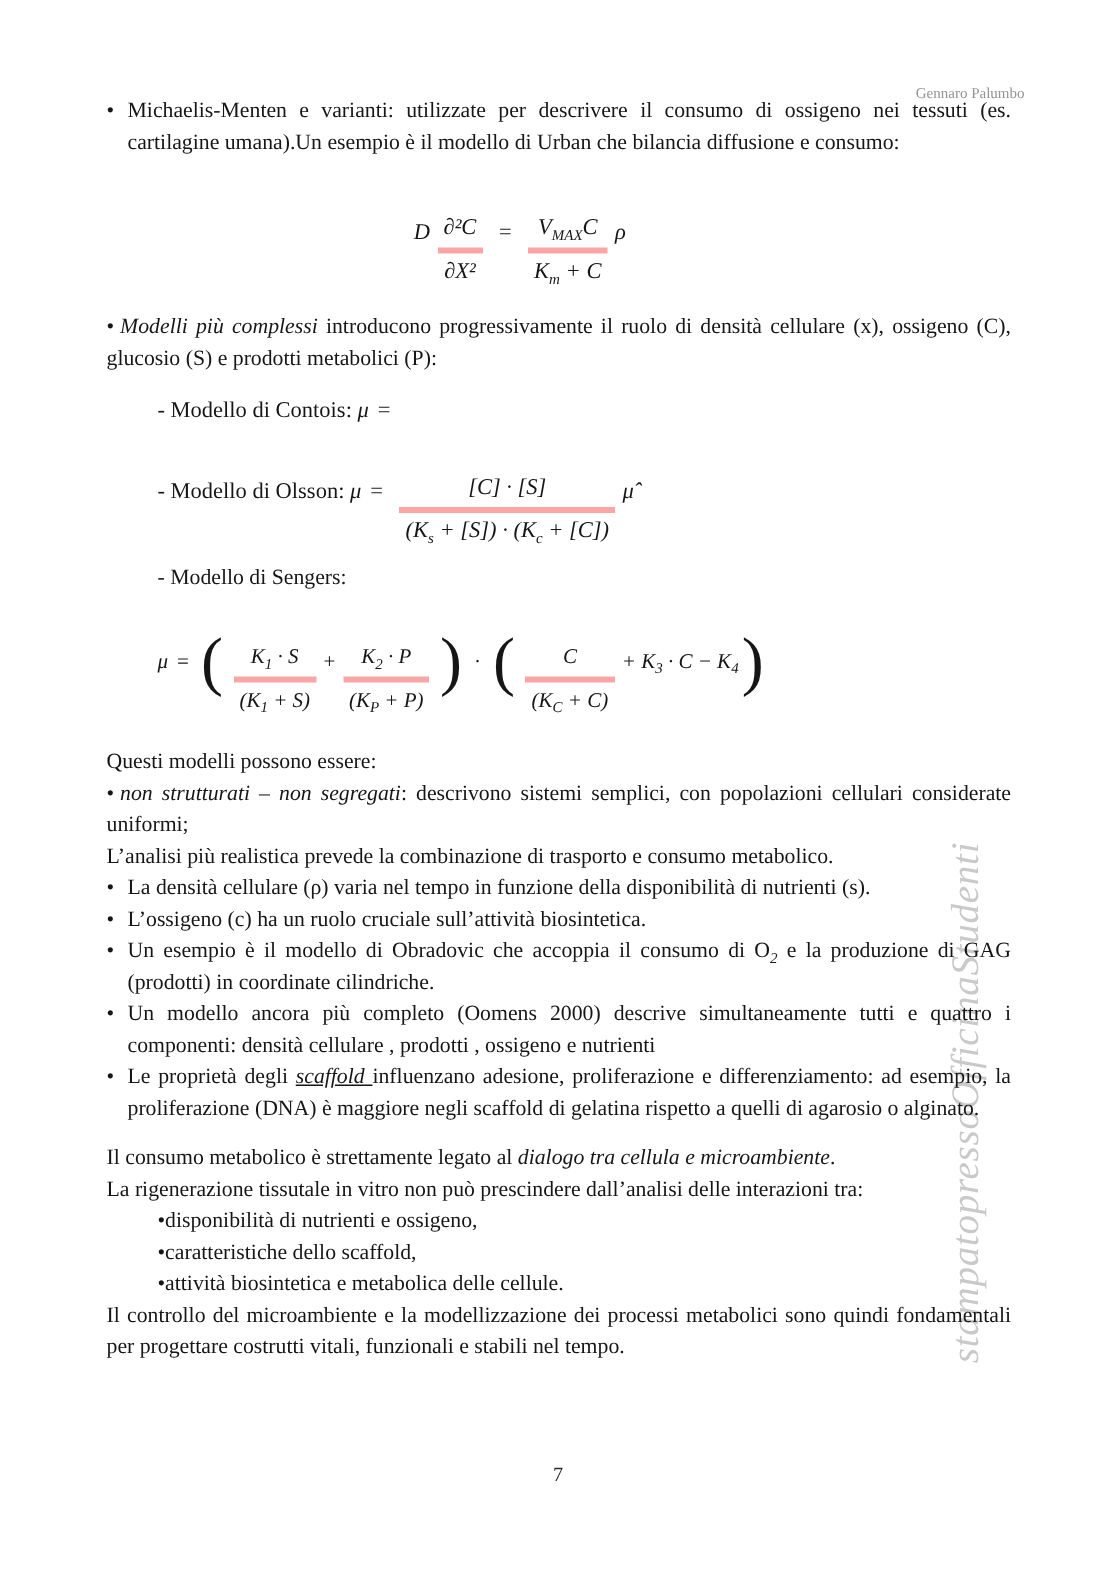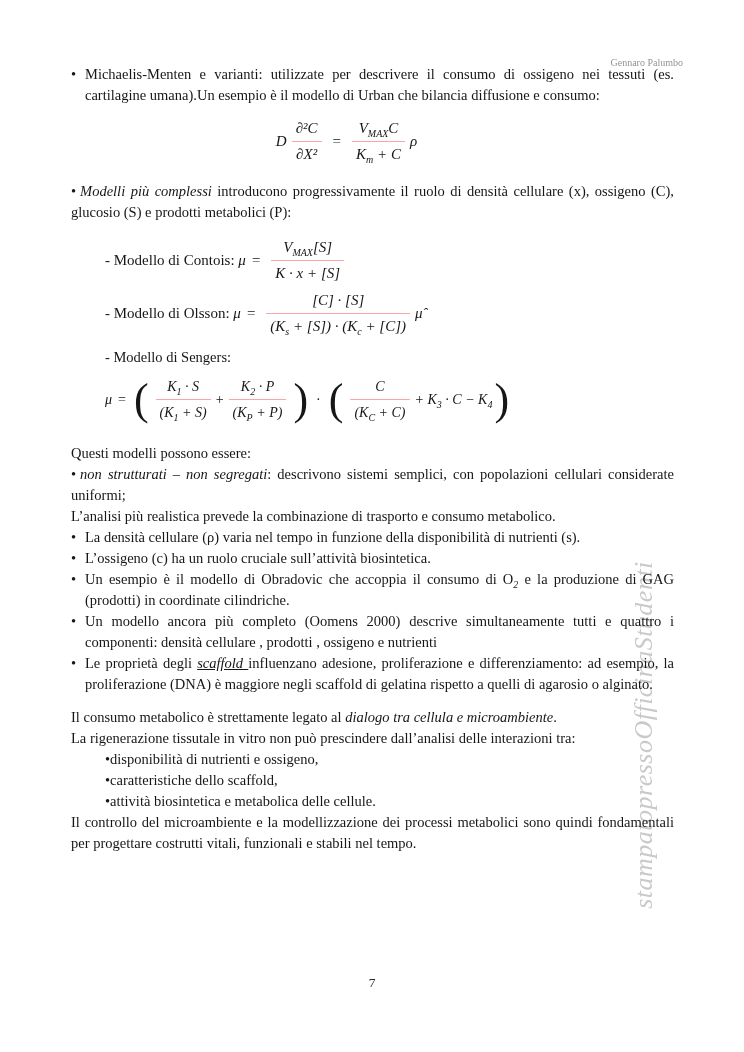--- a/index.html
+++ b/index.html
@@ -23,22 +23,22 @@
   .ul { text-decoration:underline; }
   sub { font-size:10px; line-height:0;font-style:italic; }
 
   .li { display:flex; }
   .li .marker { flex:none; width:14px; }
   .li .li-text { flex:1; }
   .pmarker { padding-right:4px; }
 
   .formula { display:flex; align-items:center; font-size:15px; }
   .formula .frac { display:inline-flex; flex-direction:column; text-align:center; margin:0 5px; }
-  .frac .num { display:block; padding:0 4px 2px; }
-  .frac .den { display:block; border-top:1px solid #fca5a5; padding:2px 4px 0; }
+  .frac .num { display:block; padding:0 4px 2px;margin-top:24px; }
+  .frac .den { display:block; border-top:4px solid #fca5a5; padding:2px 4px 0; }
   .eq { margin:0 6px; }
   .bigp { font-size:44px; line-height:0.85; font-style:normal; margin:0 2px; font-weight:400; }
 
   .formula-urban { justify-content:center; padding-right:52px; margin-top:12px; margin-bottom:16px; }
   .model-row { margin-top:14px; margin-left:34px; }
   .model-label { white-space:pre; }
   .olsson { margin-top:6px; }
   .sengers { margin-top:10px; display:flex;text-align:center; }
   .sengers-line2 { padding-left:18px; }
   .williams { margin-top:8px; font-size:14px; }
@@ -80,24 +80,20 @@
       </span>
       <span class="it">ρ</span>
     </div>
 
     <p class="just"><span class="pmarker">•</span><span class="it">Modelli più complessi</span><span> introducono progressivamente il ruolo di densità cellulare (x), ossigeno (C), glucosio (S) e prodotti metabolici (P):</span></p>
 
     <div class="formula model-row">
       <span class="model-label">- Modello di Contois: </span>
       <span class="it">μ</span>
       <span class="eq">=</span>
-      <span class="frac">
-        <span class="num it"><span>V</span><sub>MAX</sub><span>[S]</span></span>
-        <span class="den it">K · x + [S]</span>
-      </span>
     </div>
 
     <div class="formula model-row olsson">
       <span class="model-label">- Modello di Olsson: </span>
       <span class="it">μ</span>
       <span class="eq">=</span>
       <span class="frac">
         <span class="num it">[C] · [S]</span>
         <span class="den it"><span>(K</span><sub>s</sub><span> + [S]) · (K</span><sub>c</sub><span> + [C])</span></span>
       </span>

